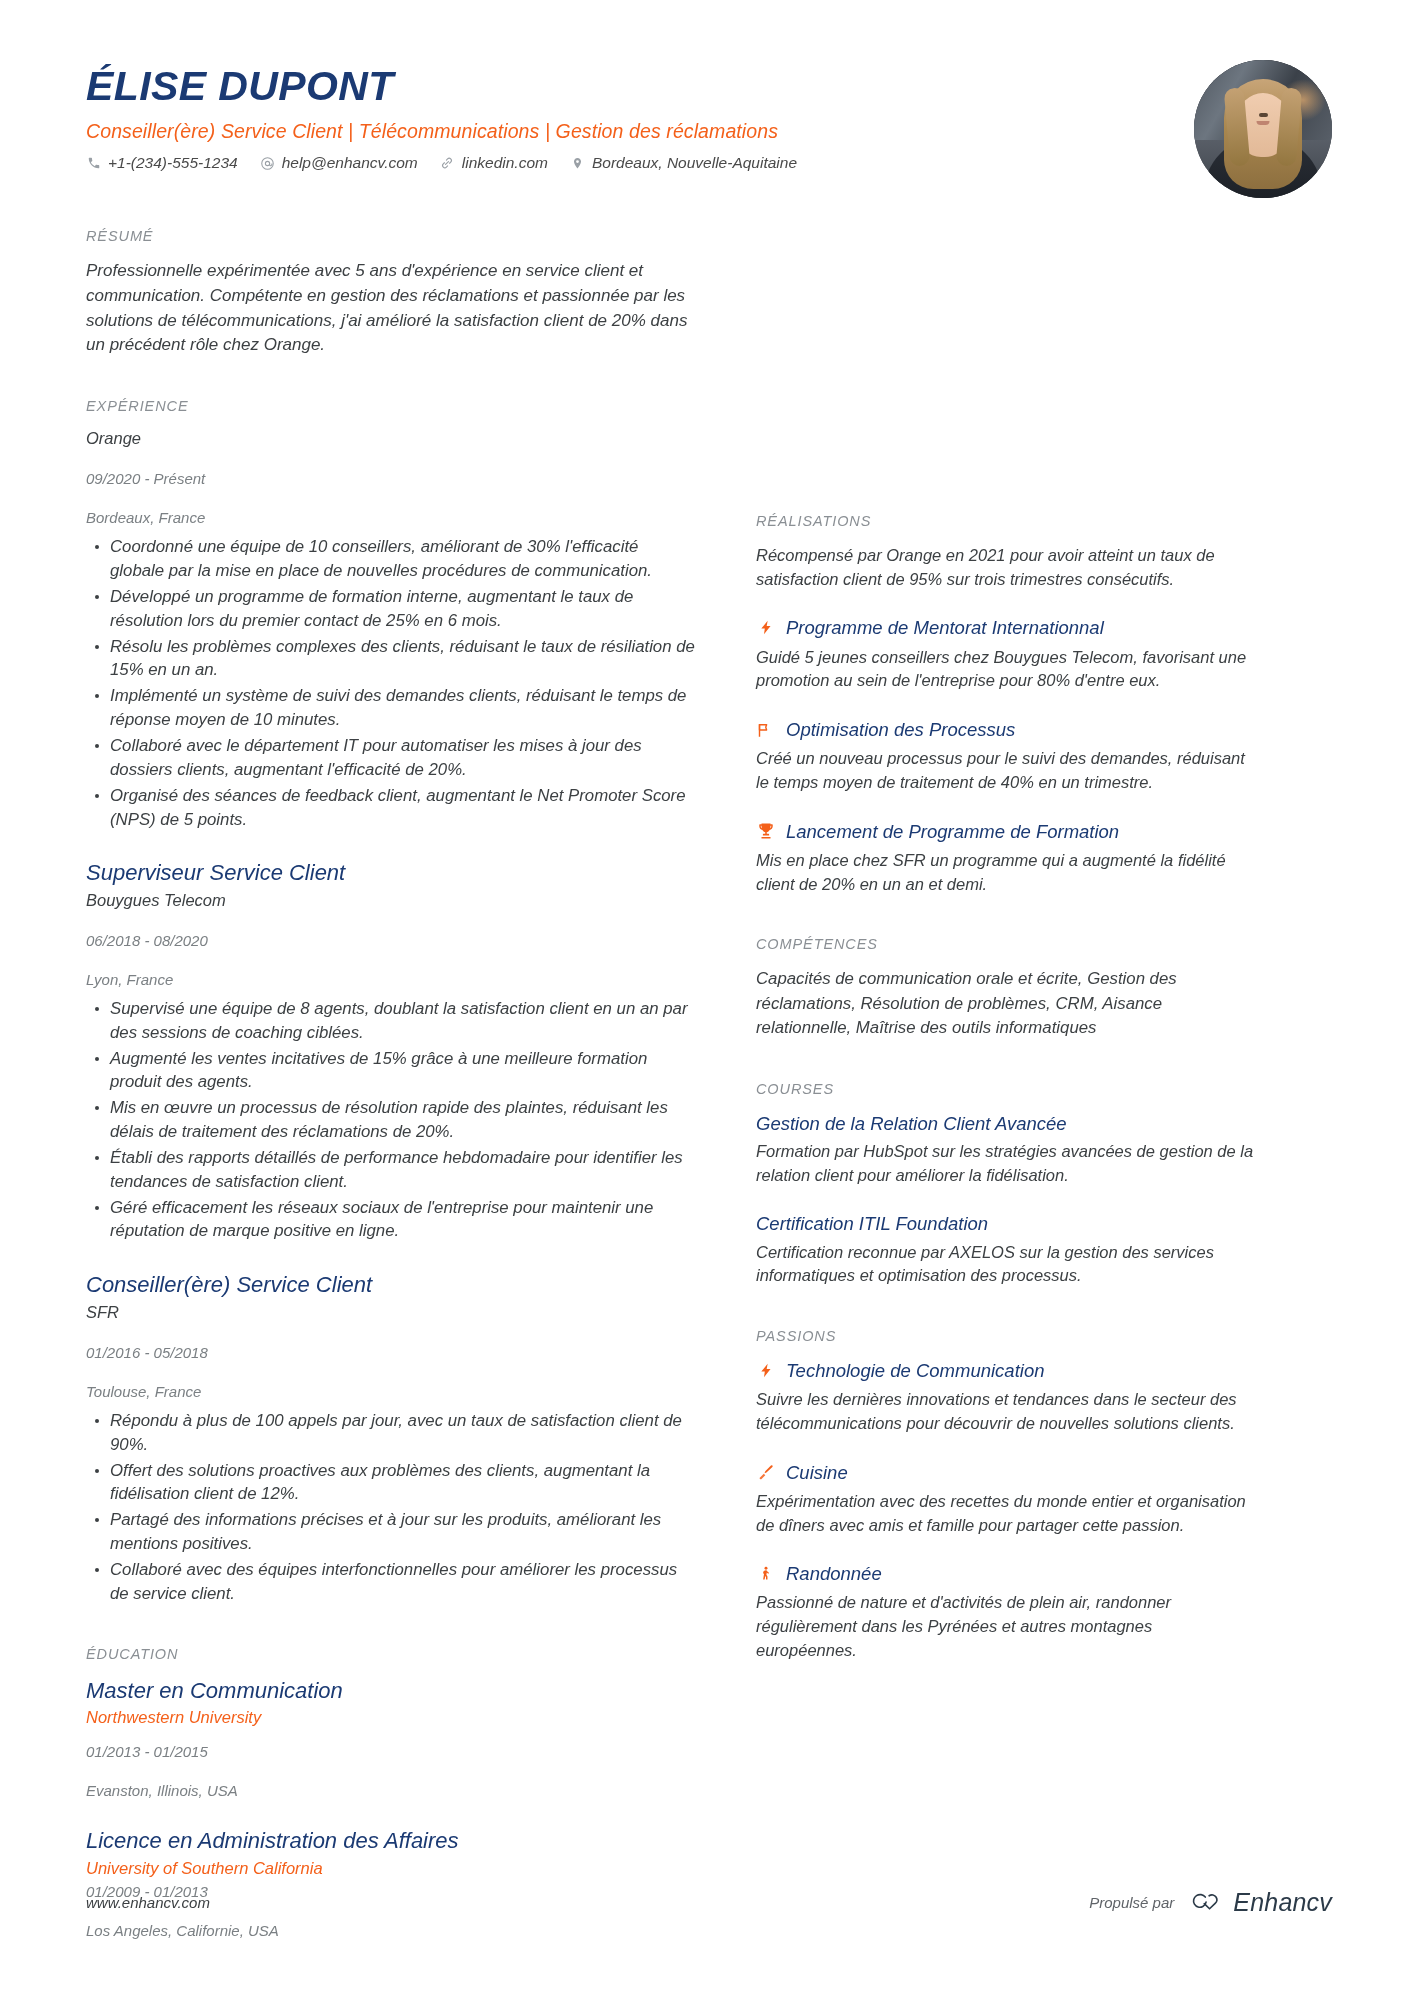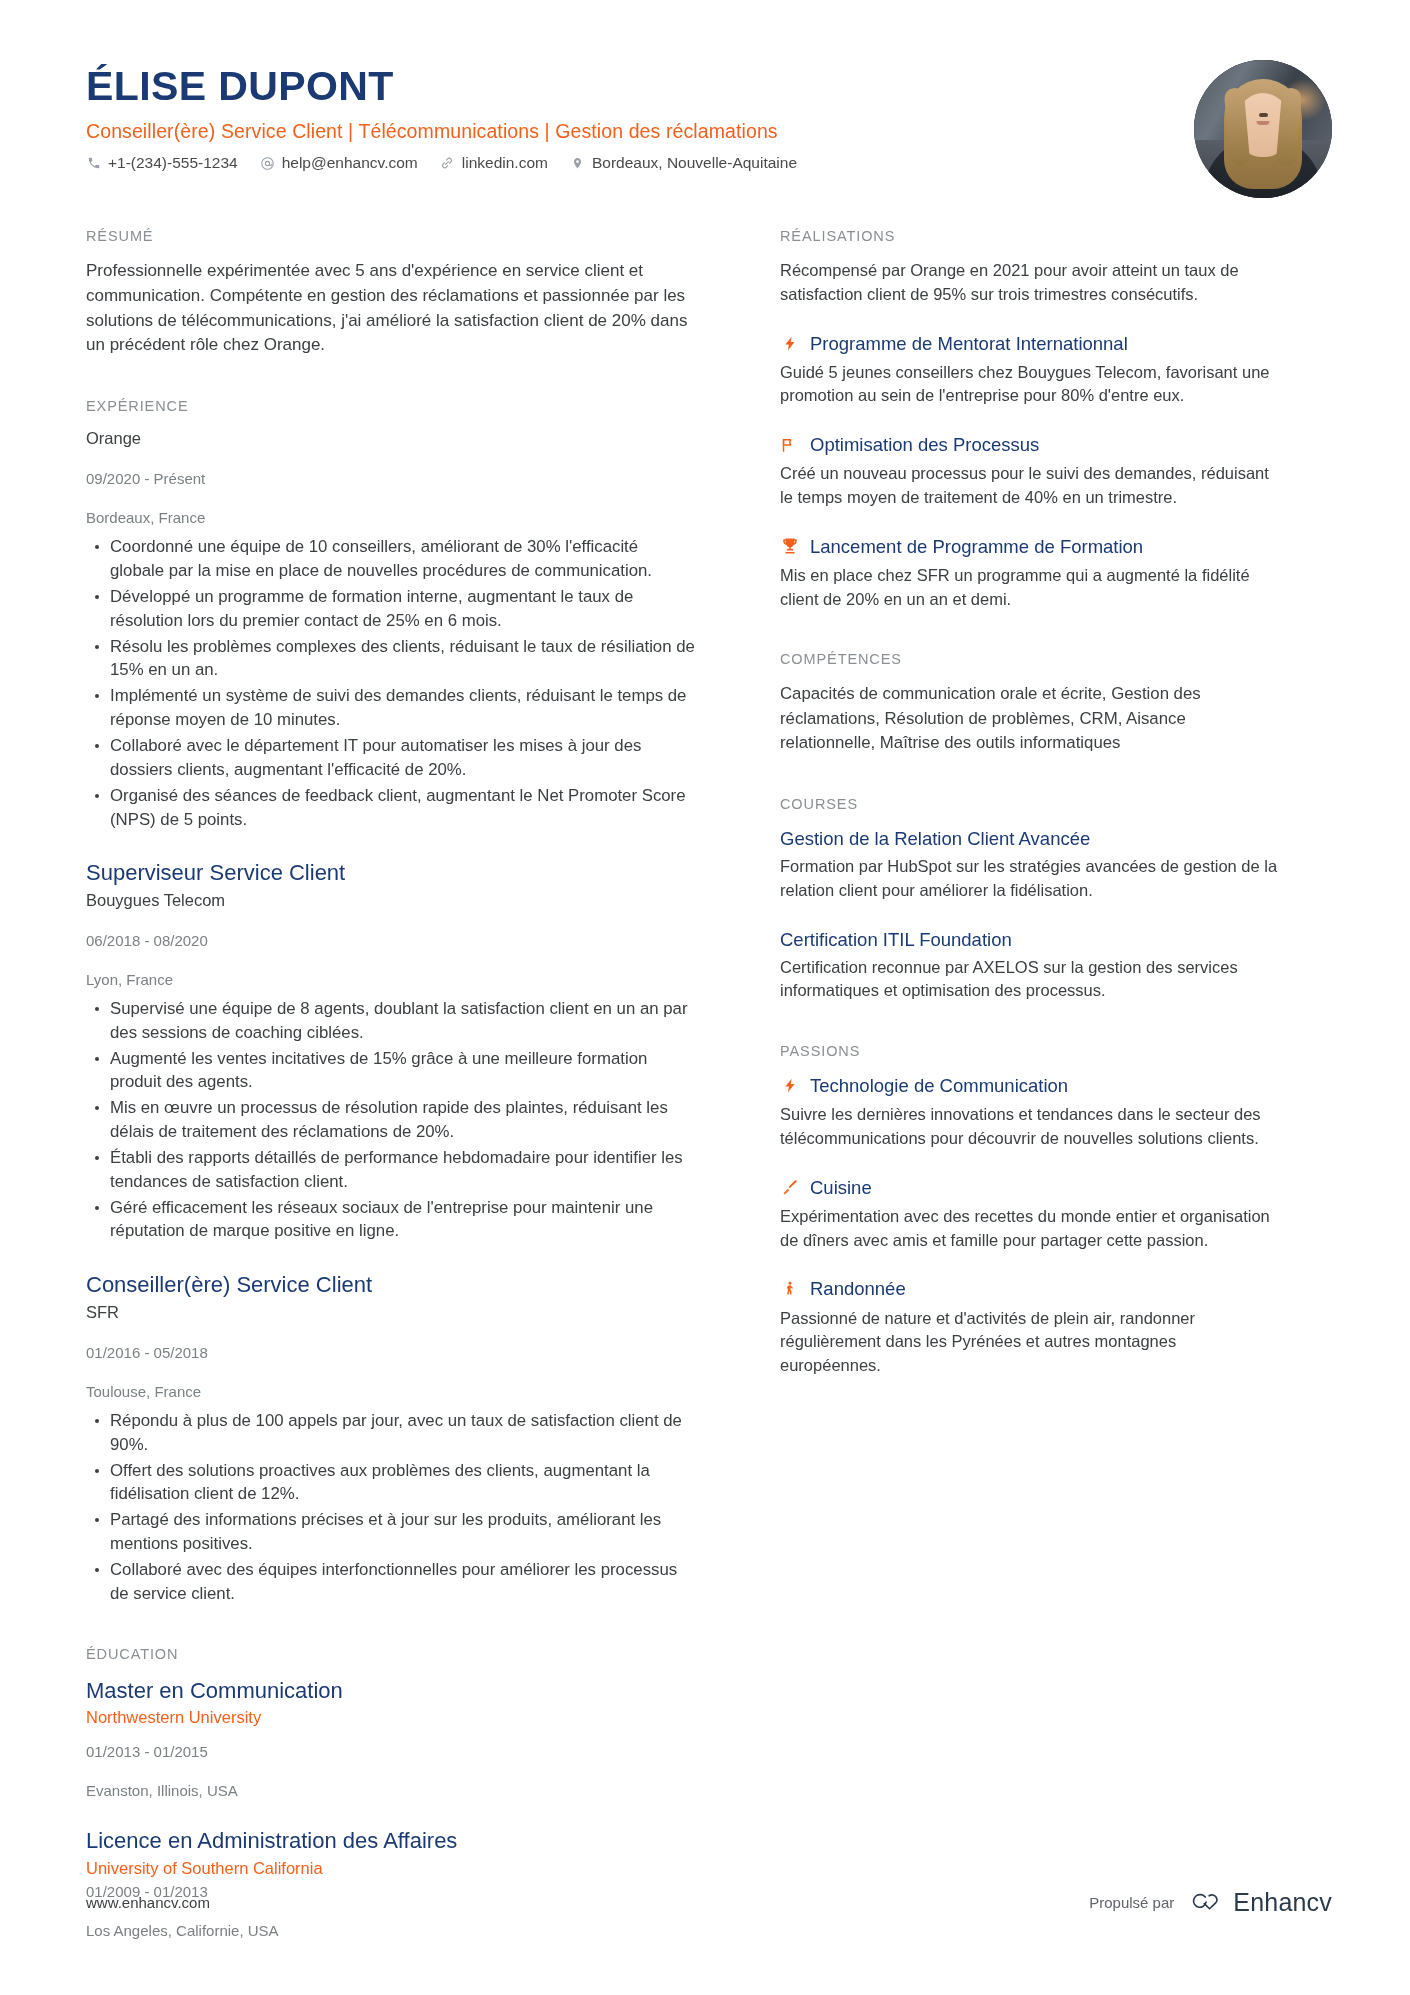--- a/index.html
+++ b/index.html
@@ -8,20 +8,21 @@
     background: #ffffff;
     font-family: "Liberation Sans", sans-serif;
     -webkit-font-smoothing: antialiased;
   }
   .page {
     position: relative;
     width: 1410px; height: 1995px;
     background: #fff;
     padding: 0;
     overflow: hidden;
+    font-style: italic;
   }
 
   
   .header {
     display: flex;
     align-items: flex-start;
     justify-content: space-between;
     padding: 56px 78px 0 86px;
   }
   .header-left { flex: 1; padding-top: 8px; }
@@ -130,22 +131,22 @@
     background: linear-gradient(180deg,#c4a173,#93763f);
     border-radius: 14px;
   }
   .ph-hair-front-l { left:24%; transform: rotate(-5deg); }
   .ph-hair-front-r { right:24%; transform: rotate(5deg); }
 
   
   .columns {
     display: flex;
     padding: 30px 78px 0 86px;
-    gap: 84px;
-    align-items: flex-start;
+    gap: 60px;
+    align-items: center;
   }
   .col-left { width: 610px; flex: 0 0 610px; }
   .col-right { width: 500px; flex: 0 0 500px; }
 
   .sec-label {
     font-size: 14.5px;
     letter-spacing: 0.9px;
     color: #8a8f94;
     text-transform: uppercase;
     margin-bottom: 15px;

